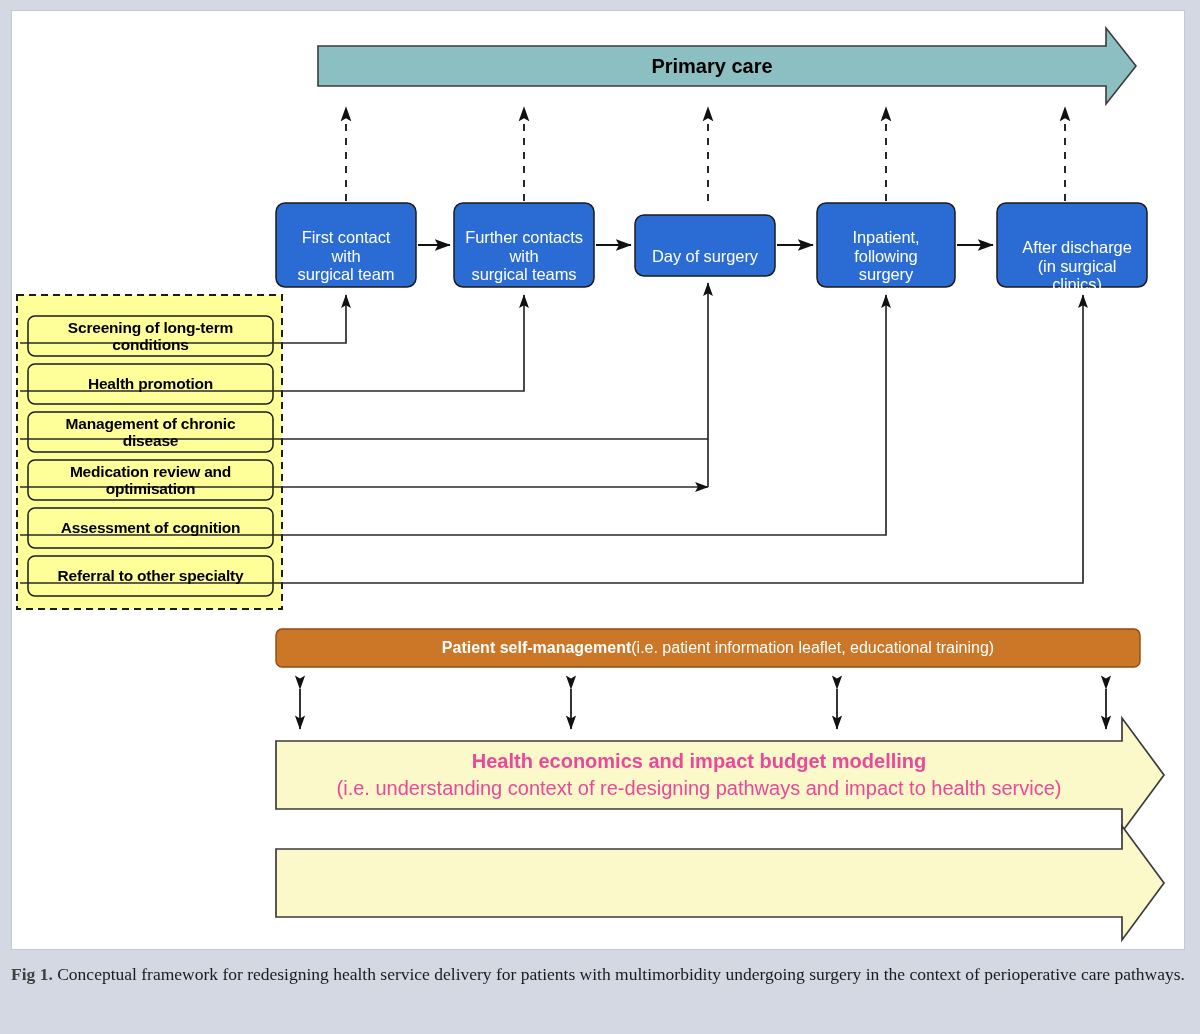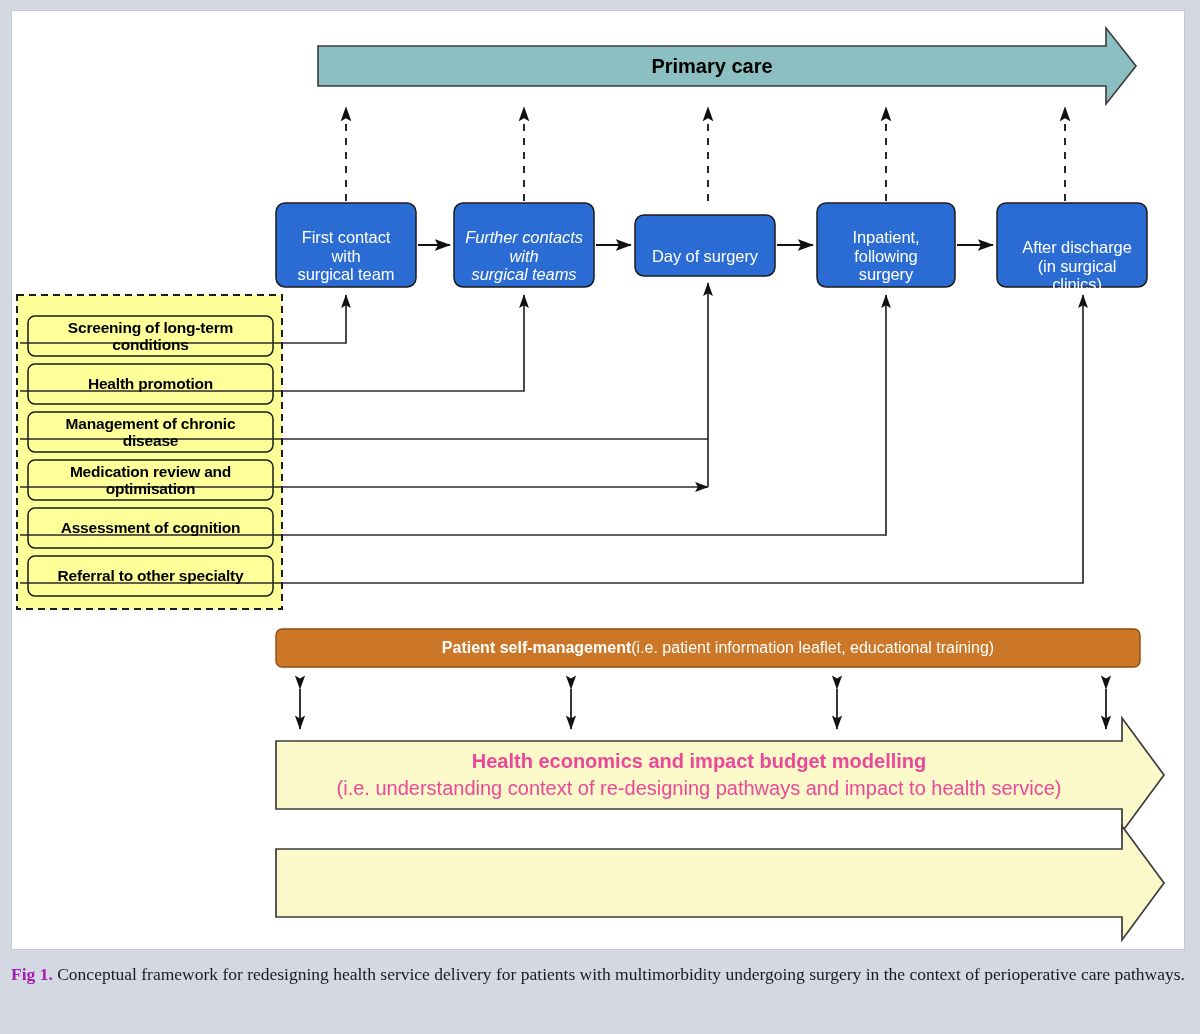--- a/index.html
+++ b/index.html
@@ -82,21 +82,21 @@
     position: absolute;
     left: 11px;
     top: 962px;
     width: 1174px;
     font-family: "Liberation Serif", serif;
     font-size: 17.5px;
     line-height: 1.45;
     color: #1b1b1b;
   }
   #caption .figlabel {
-    color: #a21caf;
+    color: #404040;
     font-weight: bold;
   }
 </style>
 </head>
 <body>
 
 <div id="page">
 
   <div id="figure-panel">
 
@@ -172,21 +172,21 @@
     </svg>
 
     <div class="txt primary-label" style="left:306px; top:35px; width:788px; height:40px;">Primary care</div>
 
     <div class="txt blue-label" style="left:264px; top:192px; width:140px; height:84px; flex-direction:column;">
       <span>First contact</span>
       <span>with</span>
       <span>surgical team</span>
     </div>
 
-    <div class="txt blue-label" style="left:442px; top:192px; width:140px; height:84px; flex-direction:column;font-style:italic;">
+    <div class="txt blue-label" style="left:442px; top:192px; width:140px; height:84px; flex-direction:column;">
       <span>Further contacts</span>
       <span>with</span>
       <span>surgical teams</span>
     </div>
 
     <div class="txt blue-label" style="left:623px; top:204px; width:140px; height:61px;">Day of surgery</div>
 
     <div class="txt blue-label" style="left:805px; top:192px; width:138px; height:84px; flex-direction:column;">
       <span>Inpatient,</span>
       <span>following</span>

